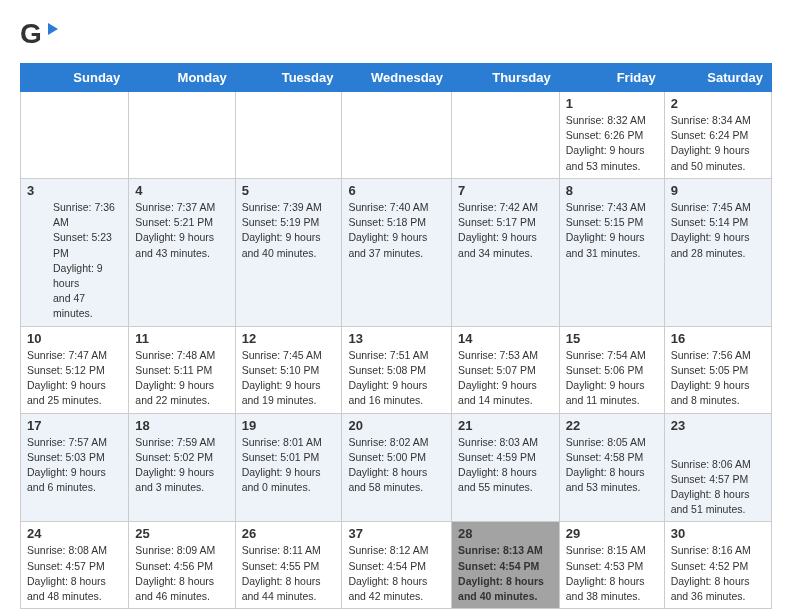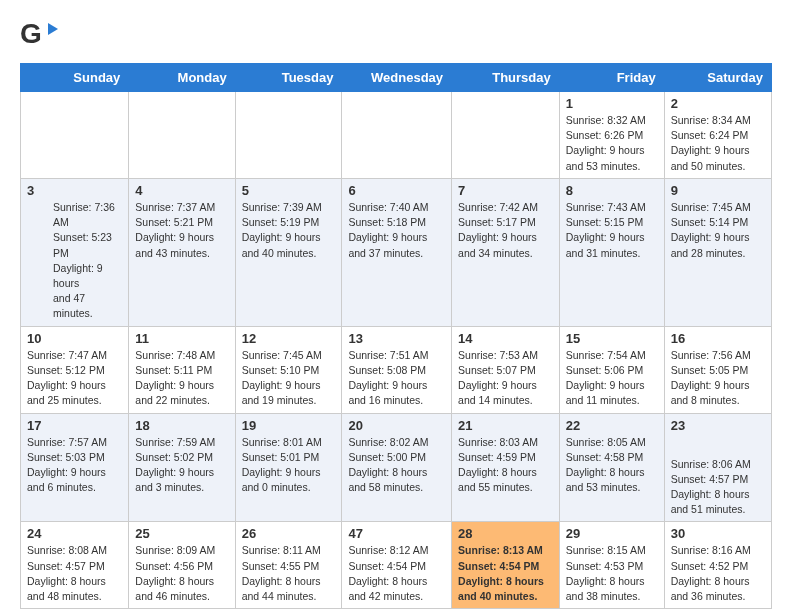--- a/index.html
+++ b/index.html
@@ -247,27 +247,27 @@
 and 46 minutes.</div>
           </td>
           <td style="background: rgb(255, 255, 255);">
             <div class="day-num">26</div>
             <div class="day-info" style="white-space: pre-line;">Sunrise: 8:11 AM
 Sunset: 4:55 PM
 Daylight: 8 hours
 and 44 minutes.</div>
           </td>
           <td style="background: rgb(255, 255, 255);">
-            <div class="day-num">47</div>
+            <div class="day-num">37</div>
             <div class="day-info" style="white-space: pre-line;">Sunrise: 8:12 AM
 Sunset: 4:54 PM
 Daylight: 8 hours
 and 42 minutes.</div>
           </td>
-          <td style="background: #fdba74; margin-left: 45px;">
+          <td style="background: #a3a3a3; margin-left: 45px;">
             <div class="day-num">28</div>
             <div class="day-info" style="white-space: pre-line; font-weight: bold;">Sunrise: 8:13 AM
 Sunset: 4:54 PM
 Daylight: 8 hours
 and 40 minutes.</div>
           </td>
           <td style="background: rgb(255, 255, 255);">
             <div class="day-num">29</div>
             <div class="day-info" style="white-space: pre-line;">Sunrise: 8:15 AM
 Sunset: 4:53 PM

